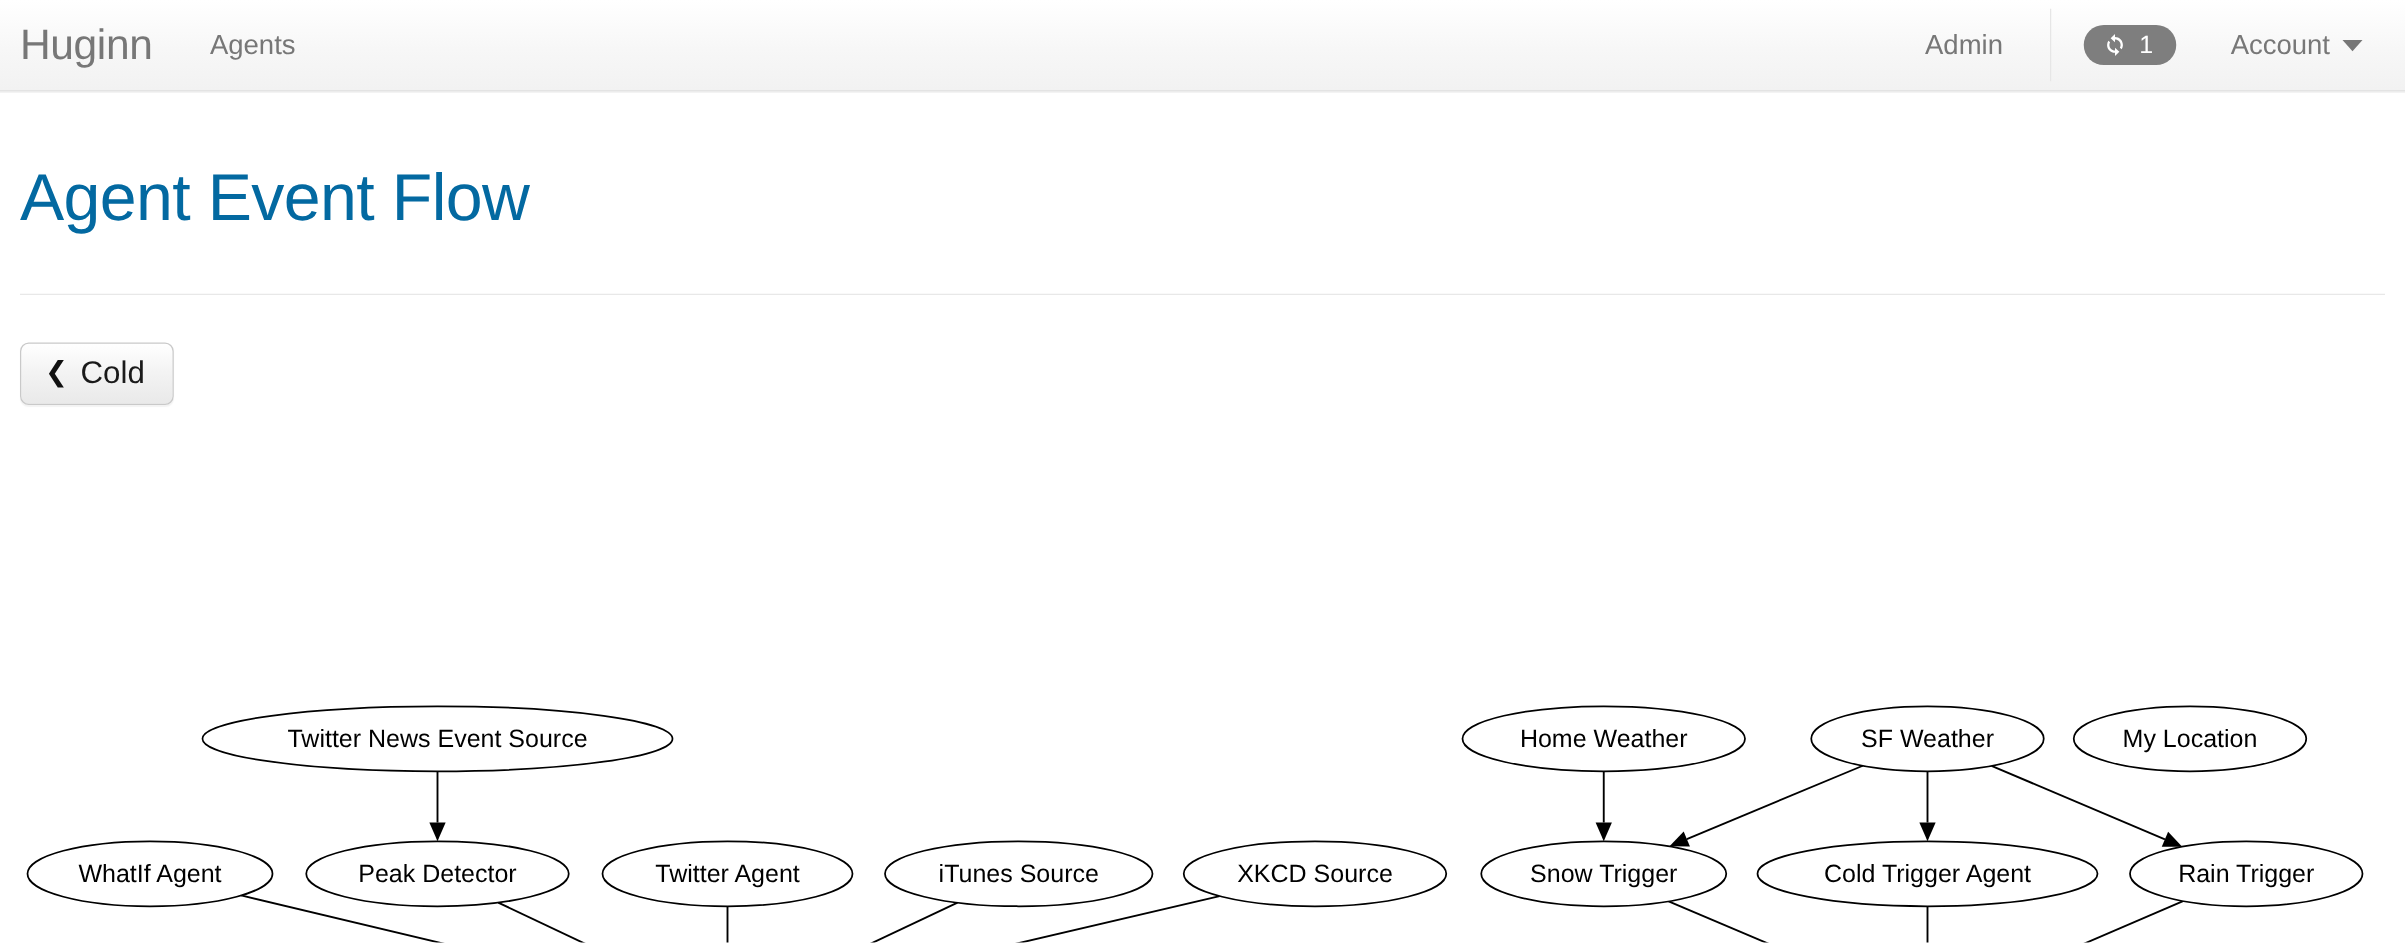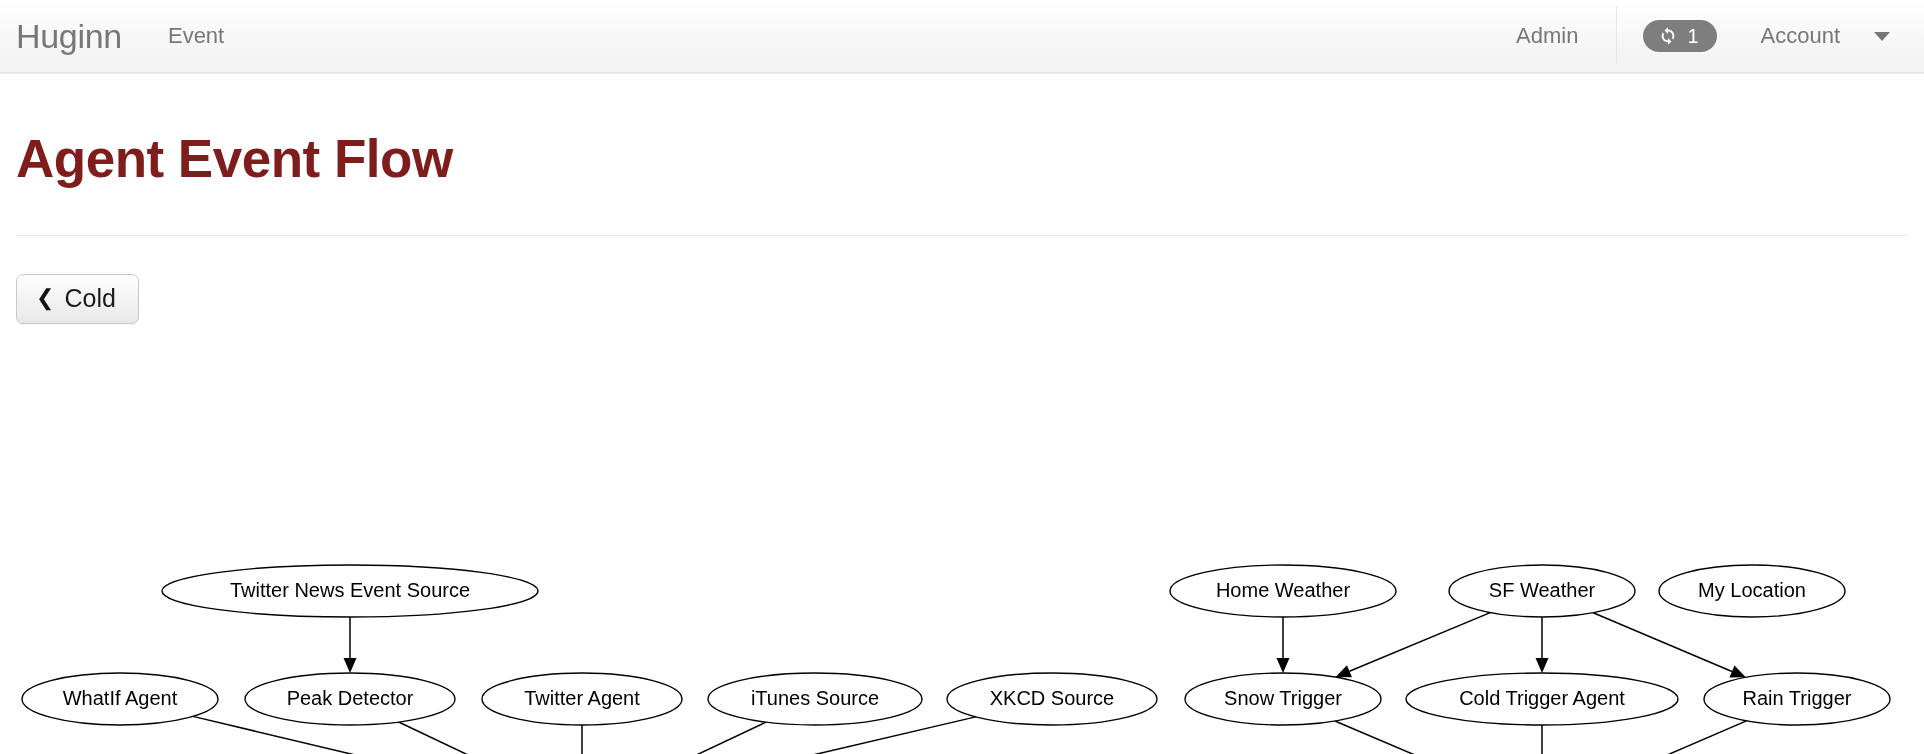--- a/index.html
+++ b/index.html
@@ -86,36 +86,35 @@
     border-right: 8px solid transparent;
     border-top: 9px solid #777777;
     margin-left: 10px;
     vertical-align: middle;
   }
   .account-wrap {
     display: flex;
     align-items: center;
     padding: 0 34px 0 18px;
     cursor: pointer;
-    gap: 24px;
   }
   .account-wrap .account-text {
     font-size: 22px;
     color: #777777;
   }
 
   
   .container {
     padding: 0 16px;
     position: relative;
   }
   .page-title {
     font-size: 53px;
-    font-weight: bold;
-    color: #7f1d1d;
+    font-weight: normal;
+    color: #0369a1;
     margin: 58px 0 0 0;
     letter-spacing: -0.5px;
     line-height: 1.05;
   }
   .hr {
     border: 0;
     border-top: 1px solid #e8e8e8;
     margin: 48px 0 0 0;
   }
   .back-btn {
@@ -167,21 +166,21 @@
     fill: none;
   }
   .arrow-head { fill: #000000; stroke: none; }
 </style>
 </head>
 <body>
 
 <div class="navbar">
   <a class="brand" href="#">Huginn</a>
   <div class="nav-links">
-    <a class="nav-link" href="#">Event</a>
+    <a class="nav-link" href="#">Agents</a>
   </div>
 
   <div class="nav-right">
     <a class="nav-link" href="#">Admin</a>
     <div class="nav-divider"></div>
     <div class="badge-cell">
       <span class="worker-badge">
         <span>
           <svg width="22" height="22" viewBox="0 0 24 24" aria-hidden="true">
             <path fill="#ffffff" d="M12 5V2.5L8.2 6.1 12 9.7V7.2c2.7 0 4.9 2.1 4.9 4.8 0 .8-.2 1.6-.6 2.3l1.5 1.4c.7-1.1 1.1-2.4 1.1-3.7C18.9 7.8 15.8 5 12 5z"></path>

